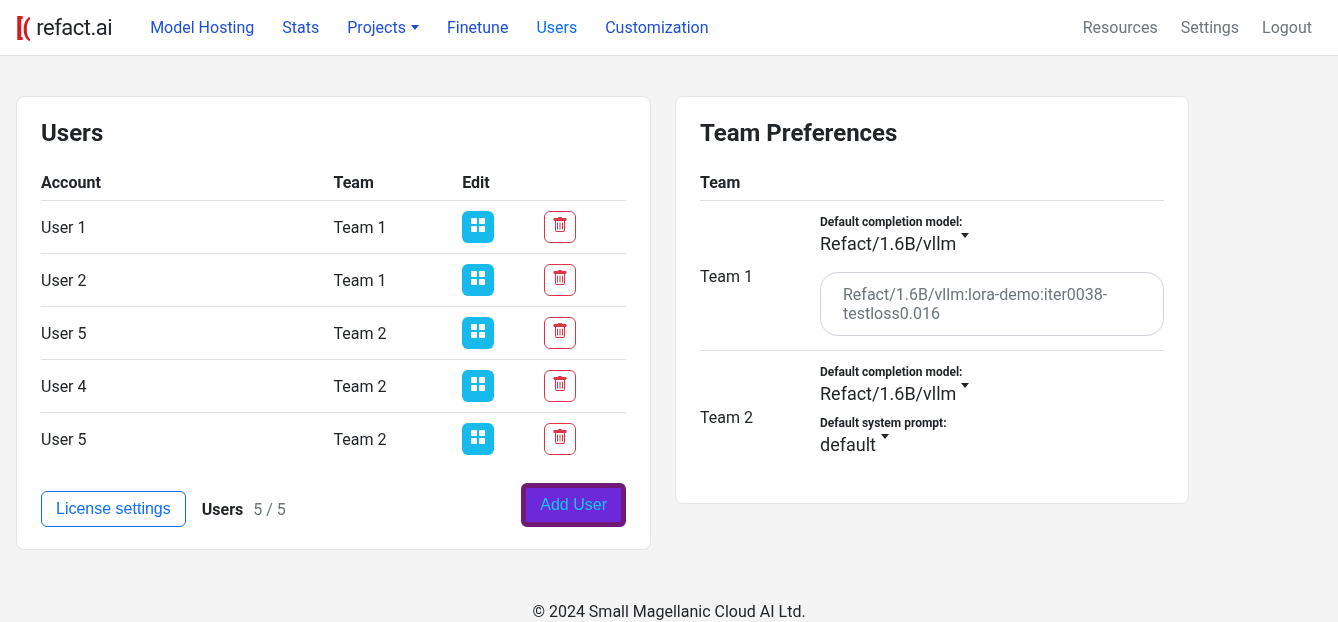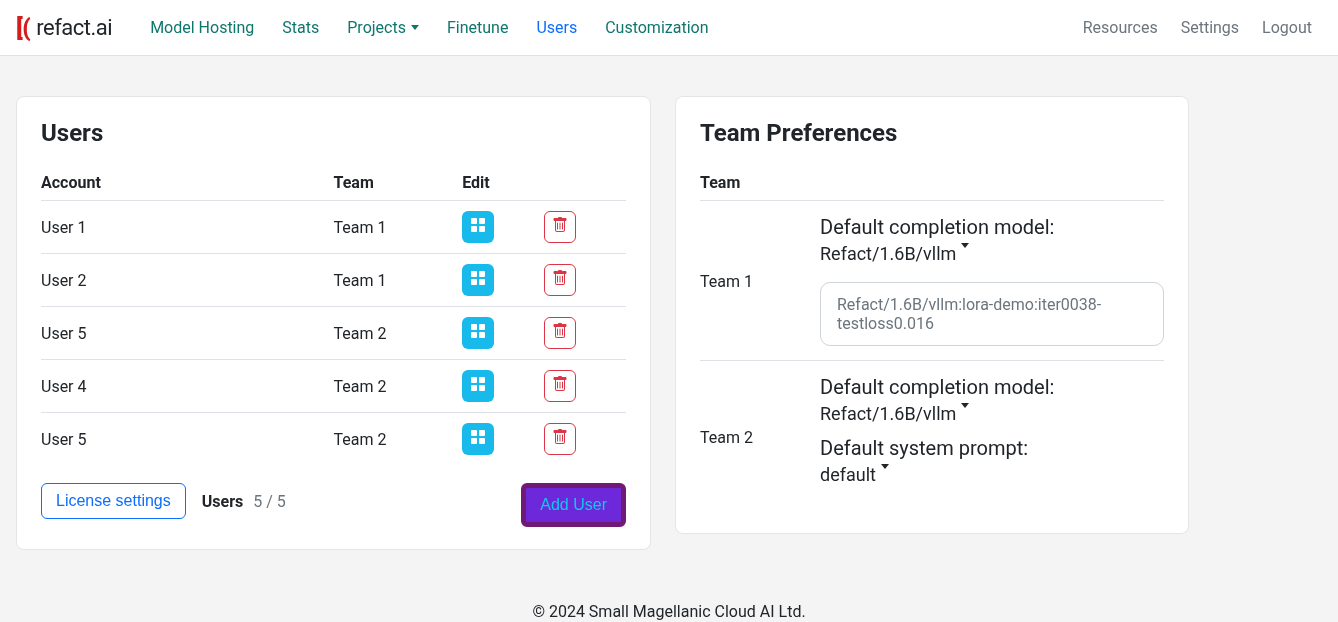--- a/index.html
+++ b/index.html
@@ -2,55 +2,55 @@
 <html><head>
 <meta charset="utf-8">
 <style>
 * { box-sizing: border-box; margin: 0; padding: 0; }
 body { font-family: -apple-system, BlinkMacSystemFont, "Segoe UI", Roboto, "Helvetica Neue", Arial, sans-serif; background: #f4f4f4; color: #212529; width: 1338px; }
 .topbar { background: #fff; border-bottom: 1px solid #dee2e6; height: 56px; display: flex; align-items: center; padding: 0 16px; justify-content: space-between; }
 .topbar-left { display: flex; align-items: center; gap: 8px; }
 .brand { display: flex; align-items: center; gap: 6px; font-size: 22px; font-weight: 400; color: #212529; letter-spacing: -0.5px; }
 .brand .logo-icon { color: #d41d1d; font-weight: 900; font-size: 24px; }
 .navlinks { display: flex; gap: 4px; margin-left: 18px; }
-.navlinks a { color: #0f766e; text-decoration: none; padding: 8px 12px; font-size: 16px; display:flex; align-items:center; gap:3px;}
+.navlinks a { color: #1d4ed8; text-decoration: none; padding: 8px 12px; font-size: 16px; display:flex; align-items:center; gap:3px;}
 .navlinks a.active { color: #0d6efd; }
 .navlinks a .caret-down-icon { border-top: 5px solid currentColor; border-left: 4px solid transparent; border-right: 4px solid transparent; margin-left:2px;}
 .topbar-right { display:flex; }
 .topbar-right a { color: #6c757d; text-decoration:none; padding:8px 10px; font-size:16px; display:flex; align-items:center; gap:3px;}
 .container { display:flex; gap:24px; padding: 40px 16px 24px 16px; align-items: flex-start;}
 .card { background:#fff; border:1px solid #e5e5e5; border-radius:8px; padding:22px 24px; }
 .card-users { width: 635px; }
 .card-prefs { width: 514px; }
 .card h2 { font-size:24px; font-weight:700; margin-bottom:18px; }
 table { width:100%; border-collapse:collapse; }
 th { text-align:left; font-weight:700; font-size:16px; padding:8px 0; }
 tbody tr { border-top:1px solid #dee2e6; }
 tbody td { padding:10px 0; font-size:16px; }
 .col-account { width:50%; }
 .col-team { width:22%; }
 .col-edit { width:28%; }
 .icon-btn { display:inline-flex; align-items:center; justify-content:center; width:32px; height:32px; border-radius:6px; cursor:pointer; }
 .edit-btn { background:#17baea; color:#fff; margin-right:50px; }
 .del-btn { background:#fff; border:1px solid #dc3545; color:#dc3545; }
 .qr-icon svg, .trash-icon svg { width:16px; height:16px; }
-.card-footer { display:flex; align-items:flex-start; justify-content:space-between; padding-top:18px; }
+.card-footer { display:flex; align-items:flex-end; justify-content:space-between; padding-top:18px; }
 .footer-left { display:flex; align-items:center; gap:16px; }
 .btn-outline-primary { border:1px solid #0d6efd; color:#0d6efd; background:#fff; border-radius:6px; padding:8px 14px; font-size:16px; cursor:pointer; }
 .btn-outline-info { border:5px solid #701a75; color:#0dcaf0; background:#6d28d9; border-radius:6px; padding:8px 14px; font-size:16px; cursor:pointer; }
 .users-count-label { font-weight:700; font-size:16px; margin-right:6px;}
 .users-count-val { color:#6c757d; }
 .prefs-table th { padding:8px 0; }
 .pref-row { border-top:1px solid #dee2e6; padding:14px 0; display:flex; }
 .pref-row .team-name { width:120px; display:flex; align-items:center; font-size:16px; padding-top:2px;}
 .pref-row .team-body { flex:1; }
-.pref-body-label { font-weight:400; font-size:20px; margin-bottom:4px; }
+.pref-body-label { font-weight:700; font-size:12px; margin-bottom:4px; }
 .pref-dropdown { color:#212529; font-size:18px; margin-bottom:12px; display:inline-flex; align-items:flex-start; gap:5px; cursor:pointer;}
 .pref-dropdown .caret-down-icon { border-top:5px solid currentColor; border-left:4px solid transparent; border-right:4px solid transparent; }
-.well { border:1px solid #ced4da; border-radius:10px; padding:12px 16px; font-size:16px; color:#6c757d; margin-top:6px; }
+.well { border:1px solid #ced4da; border-radius:18px; padding:12px 22px; font-size:16px; color:#6c757d; margin-top:6px; }
 .page-footer { text-align:center; padding:28px 0 40px; color:#212529; font-size:16px; }
 </style>
 </head>
 <body>
 
 <div class="topbar">
   <div class="topbar-left">
     <div class="brand">
       <span class="logo-icon">[(</span>
       <span>refact.ai</span>

